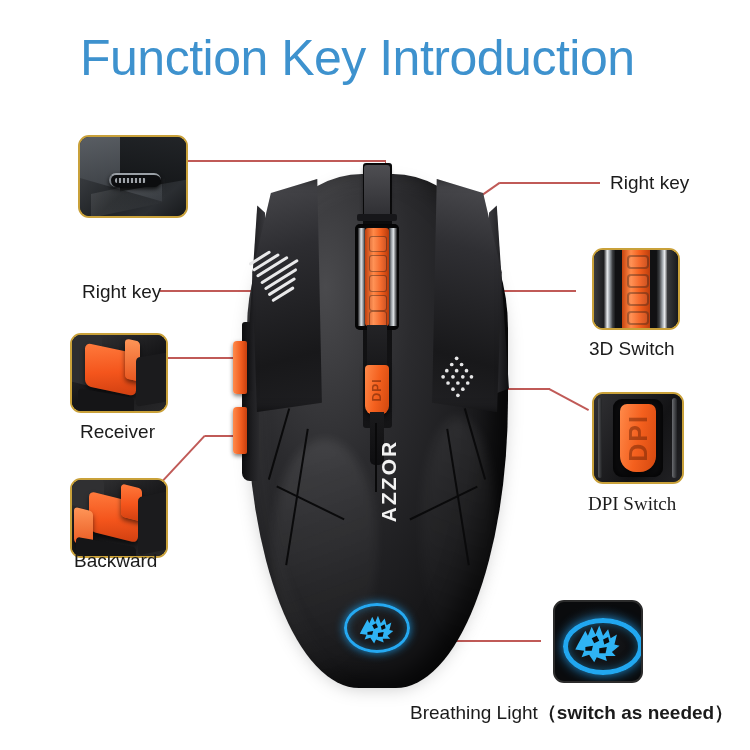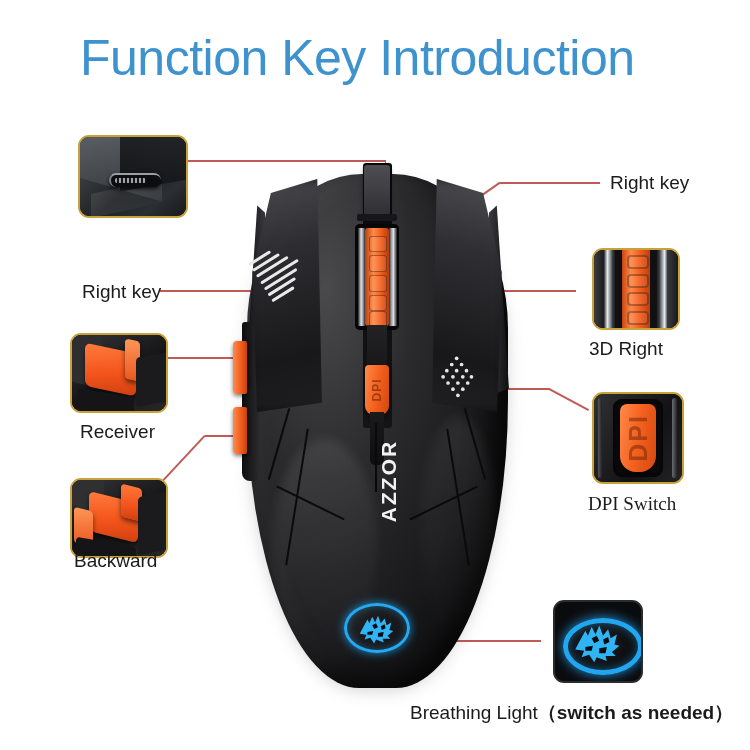--- a/index.html
+++ b/index.html
@@ -317,21 +317,21 @@
       <div class="rl-wheel">
         <div class="rl-notch" style="top:10%;"></div>
         <div class="rl-notch" style="top:32%;"></div>
         <div class="rl-notch" style="top:54%;"></div>
         <div class="rl-notch" style="top:76%;"></div>
       </div>
       <div class="rl-chrome" style="right:12%;width:13%;transform:scaleX(-1);"></div>
       <div class="rl-side" style="right:0%;width:13%;"></div>
     </div>
   </div>
-  <div class="cap" style="left:589px;top:338px;">3D Right</div>
+  <div class="cap" style="left:589px;top:338px;">3D Switch</div>
 
   <div class="thumb" style="left:592px;top:392px;width:92px;height:92px;">
     <div class="thumb-inner">
       <div class="dpi-bg"></div>
       <div class="dpi-rail" style="left:4%;"></div>
       <div class="dpi-rail" style="right:6%;background:linear-gradient(90deg,#6a6c70,#232427);"></div>
       <div class="dpi-slot"></div>
       <div class="dpi-btn">
         <div class="dpi-txt">DPI</div>
       </div>

